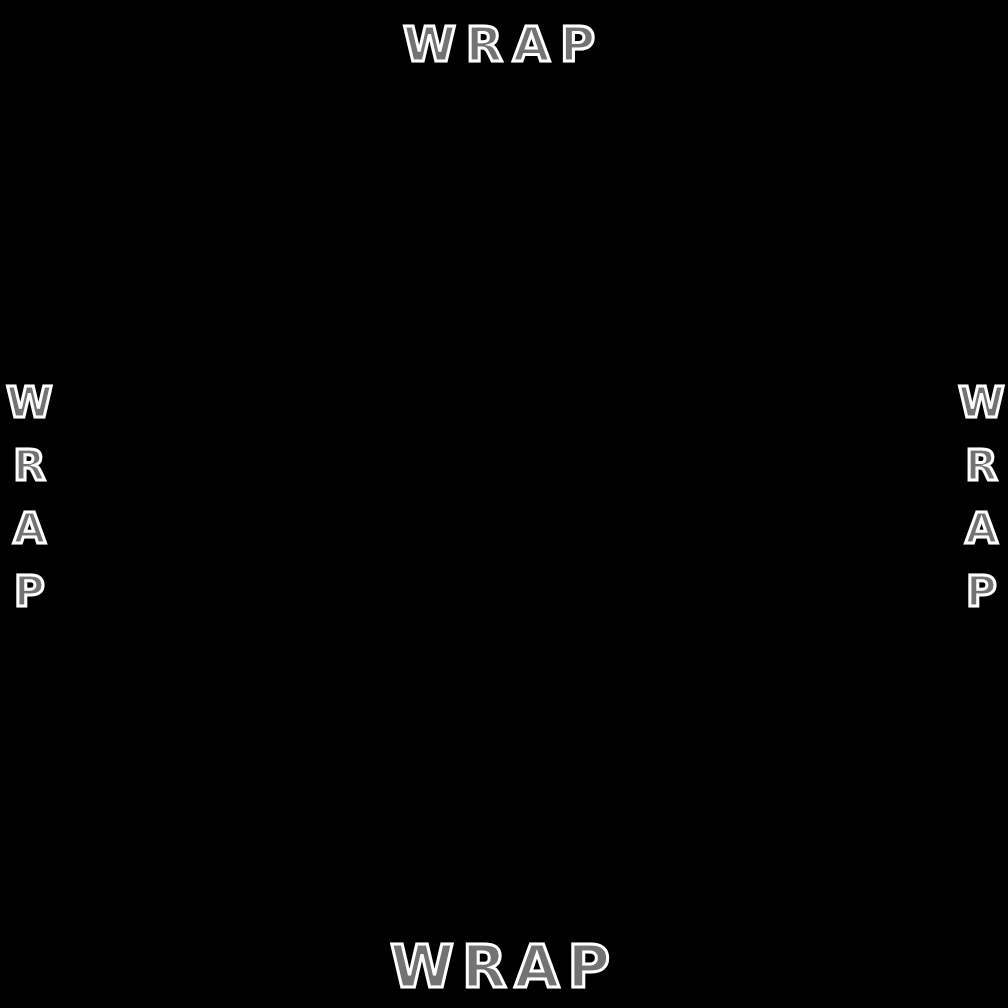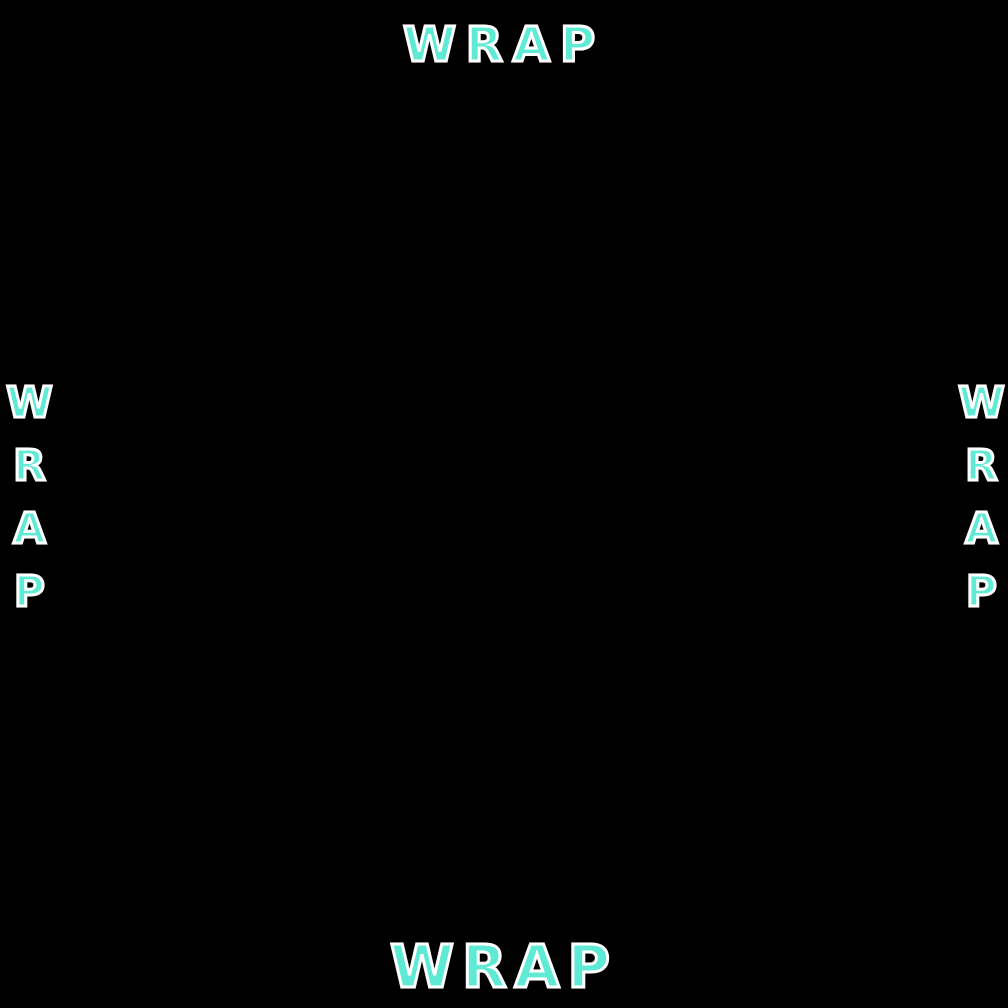--- a/index.html
+++ b/index.html
@@ -14,21 +14,21 @@
   .screen {
     position: relative;
     width: 1008px;
     height: 1008px;
     background: #000000;
     font-family: "DejaVu Sans", "Liberation Sans", sans-serif;
   }
 
   .wrap-label {
     position: absolute;
-    color: #5eead4;
+    color: #737373;
     -webkit-text-stroke: 3px #ffffff;
     font-weight: 900;
     user-select: none;
     white-space: nowrap;
     line-height: 1;
   }
 
   .wrap-top {
     top: 20px;
     left: 50%;

